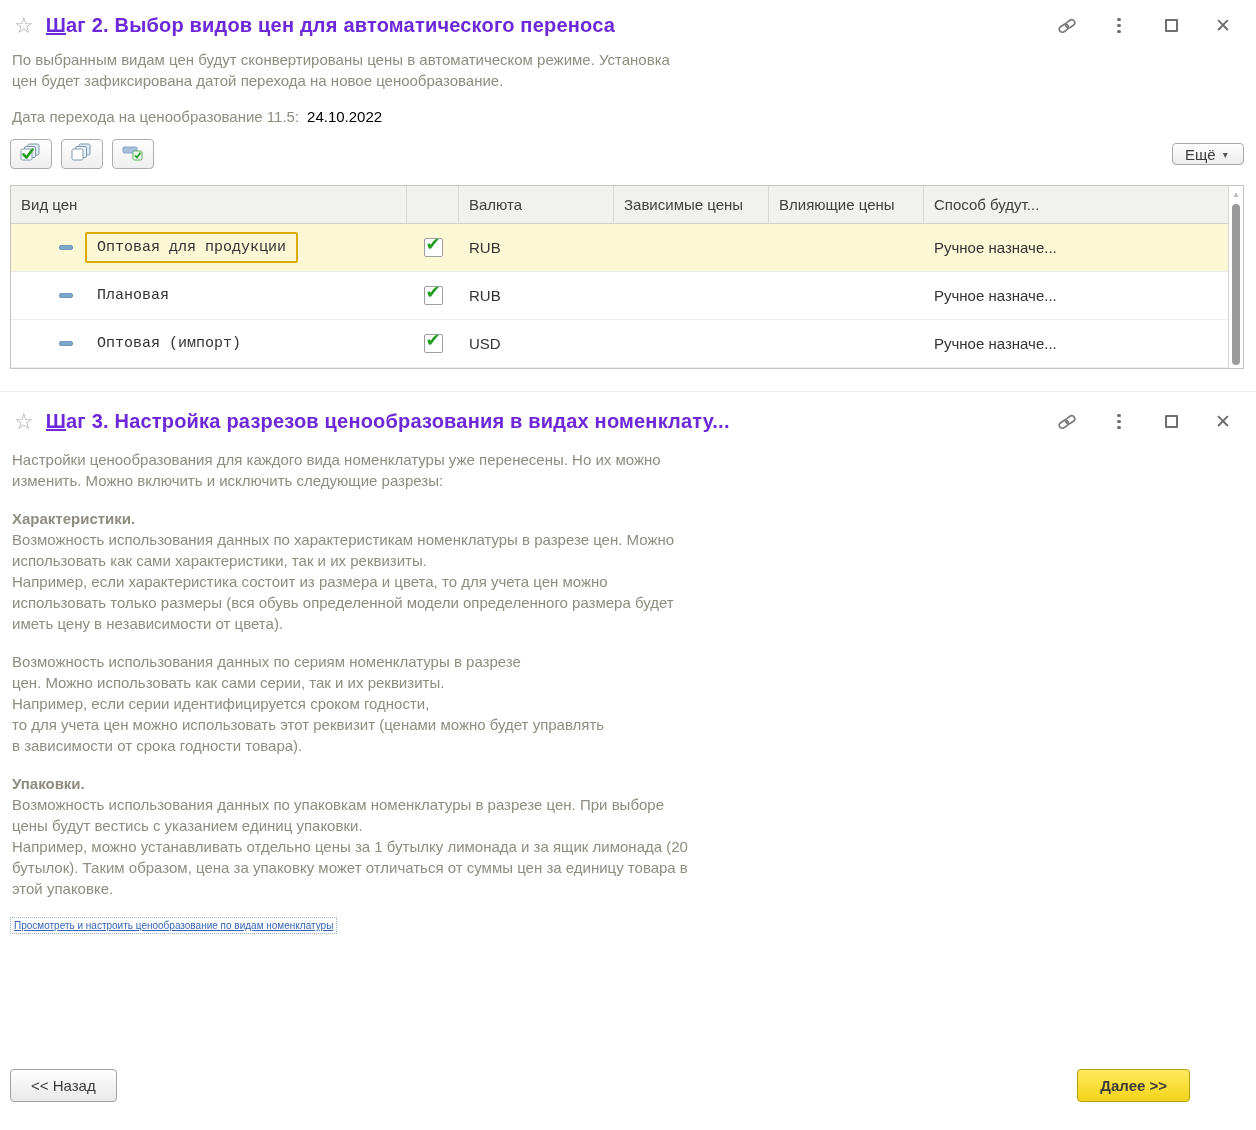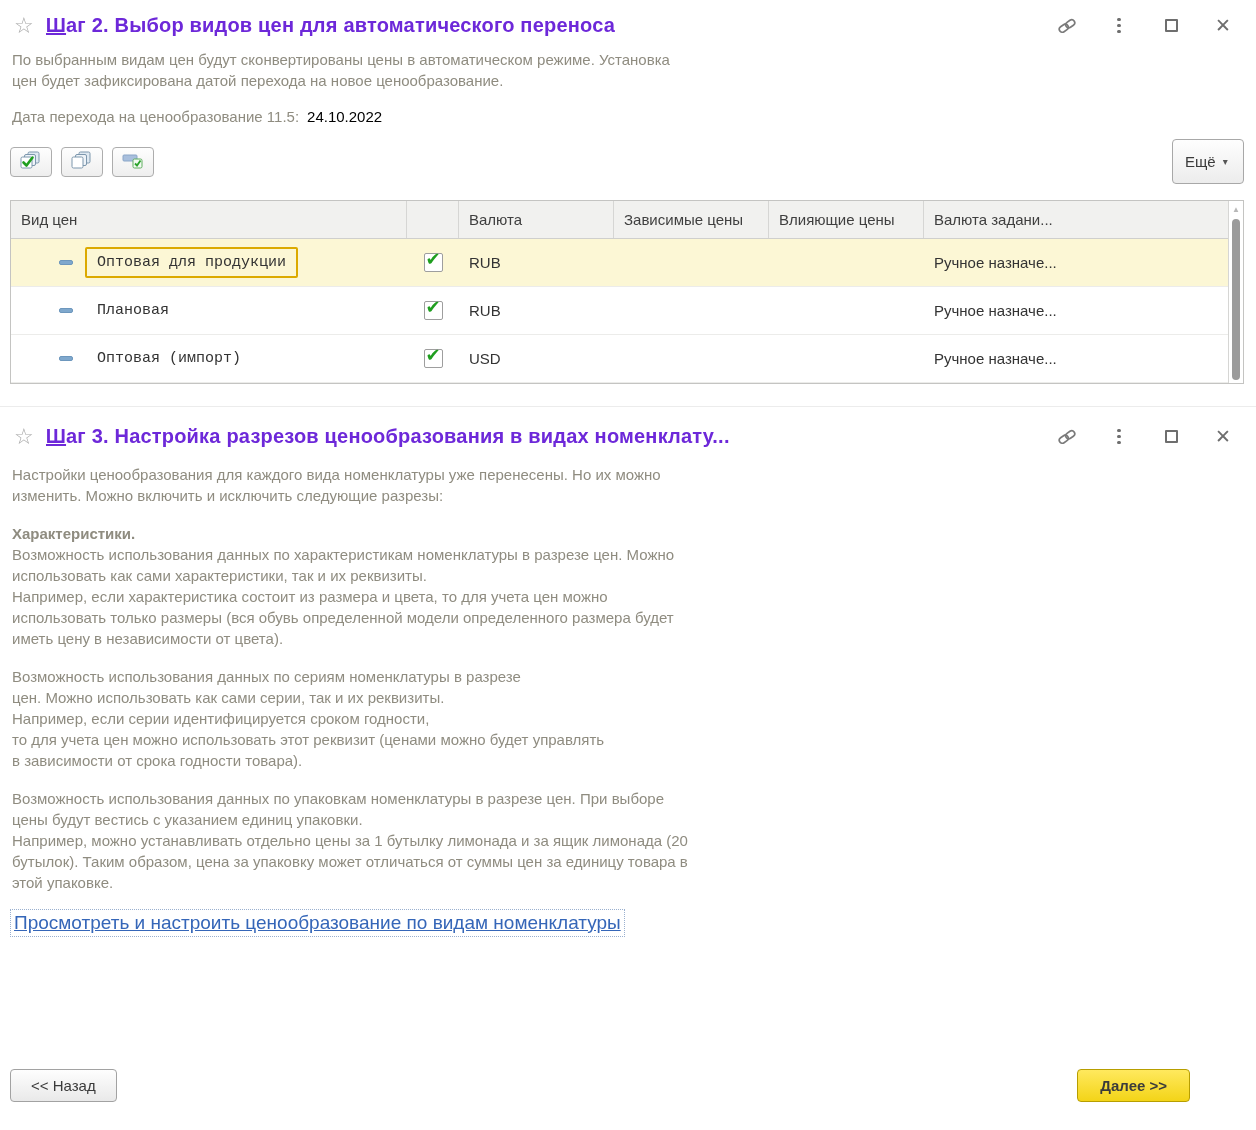--- a/index.html
+++ b/index.html
@@ -27,21 +27,21 @@
 
   
   .desc { margin:8px 0 0 2px; font-size:15px; line-height:21px; color:#8f8c80; white-space:pre-line; }
   .dateline { margin:17px 0 0 2px; font-size:15px; color:#8f8c80; }
   .date-value { color:#000000; margin-left:8px; }
 
   
   .toolbar { display:flex; align-items:center; gap:9px; margin:14px 0 0 0; }
   .tbtn { width:42px; height:30px; display:inline-flex; align-items:center; justify-content:center;
     background:linear-gradient(#fefefe,#eeeeee); border:1px solid #adadad; border-radius:4px; cursor:pointer; }
-  .more-btn { margin-left:auto; height:45px; min-width:72px; padding:0 12px;
+  .more-btn { margin-left:auto; height:22px; min-width:72px; padding:0 12px;
     background:linear-gradient(#fefefe,#ececec); border:1px solid #a8a8a8; border-radius:4px;
     font-size:15px; color:#3a3a3a; cursor:pointer; display:inline-flex; align-items:center; gap:7px;
     font-family:inherit;text-align:right; }
   .caret { font-size:10px; color:#555; }
 
   
   .gtable { position:relative; margin-top:16px; border:1px solid #c4c4c2; background:#fff; }
   .trow { display:flex; align-items:stretch; }
   .thead { background:#f1f1ef; height:38px; border-bottom:1px solid #cfcfcd; }
   .thead .c { display:flex; align-items:center; padding-left:10px; font-size:15px; color:#3f3f3f;
@@ -72,21 +72,21 @@
     border-left:1px solid #d6d6d4; cursor:pointer; }
   .vs-up { display:block; text-align:center; font-size:8px; color:#b8b8b8; padding-top:4px; line-height:10px; }
   .vs-thumb { position:absolute; left:3px; right:3px; top:18px; bottom:3px; background:#9b9b9b; border-radius:5px; }
 
   
   .intro { margin:12px 0 0 2px; font-size:15px; line-height:21px; color:#8f8c80; white-space:pre-line; }
   .sect { margin:17px 0 0 2px; }
   .sect-h { font-size:15px; line-height:21px; font-weight:bold; color:#8f8c80; }
   .sect-b { font-size:15px; line-height:21px; color:#8f8c80; white-space:pre-line; }
   .link-row { margin:16px 0 0 0; }
-  .cfg-link { display:inline-block; font-size:19px; color:#3566b8; text-decoration:underline;
+  .cfg-link { display:inline-block; font-size:10px; color:#3566b8; text-decoration:underline;
     border:1px dotted #9ab0cf; padding:2px 3px; cursor:pointer; }
 
   
   .footer { margin-top:auto; display:flex; align-items:center; padding:0 2px 6px 0; }
   .btn-back { padding:7px 20px; font-size:15px; color:#3a3a3a; background:linear-gradient(#fefefe,#e9e9e9);
     border:1px solid #a2a2a2; border-radius:4px; cursor:pointer; font-family:inherit; }
   .btn-next { margin-left:auto; margin-right:52px; padding:7px 22px; font-size:15px; font-weight:bold;
     color:#3b3b3b; background:linear-gradient(#ffe95e,#f3d418); border:1px solid #b79e00;
     border-radius:4px; cursor:pointer; font-family:inherit; }
 </style>
@@ -160,21 +160,21 @@
       </button>
     </div>
 
     <div class="gtable">
       <div class="trow thead">
         <div class="c c-name">Вид цен</div>
         <div class="c c-chk"></div>
         <div class="c c-cur">Валюта</div>
         <div class="c c-dep">Зависимые цены</div>
         <div class="c c-inf">Влияющие цены</div>
-        <div class="c c-met">Валюта задани...</div>
+        <div class="c c-met">Способ будут...</div>
       </div>
 
       <div class="trow drow selected">
         <div class="c c-name">
           <span class="dash"></span>
           <span class="name-box">Оптовая для продукции</span>
         </div>
         <div class="c c-chk">
             <span class="cb checked"></span>
           </div>
@@ -256,20 +256,21 @@
 
     <div class="sect">
       <div class="sect-b">Возможность использования данных по сериям номенклатуры в разрезе
 цен. Можно использовать как сами серии, так и их реквизиты.
 Например, если серии идентифицируется сроком годности,
 то для учета цен можно использовать этот реквизит (ценами можно будет управлять
 в зависимости от срока годности товара).</div>
     </div>
 
     <div class="sect">
+      <div class="sect-h">Упаковки.</div>
       <div class="sect-b">Возможность использования данных по упаковкам номенклатуры в разрезе цен. При выборе
 цены будут вестись с указанием единиц упаковки.
 Например, можно устанавливать отдельно цены за 1 бутылку лимонада и за ящик лимонада (20
 бутылок). Таким образом, цена за упаковку может отличаться от суммы цен за единицу товара в
 этой упаковке.</div>
     </div>
 
     <div class="link-row">
       <a class="cfg-link">Просмотреть и настроить ценообразование по видам номенклатуры</a>
     </div>

